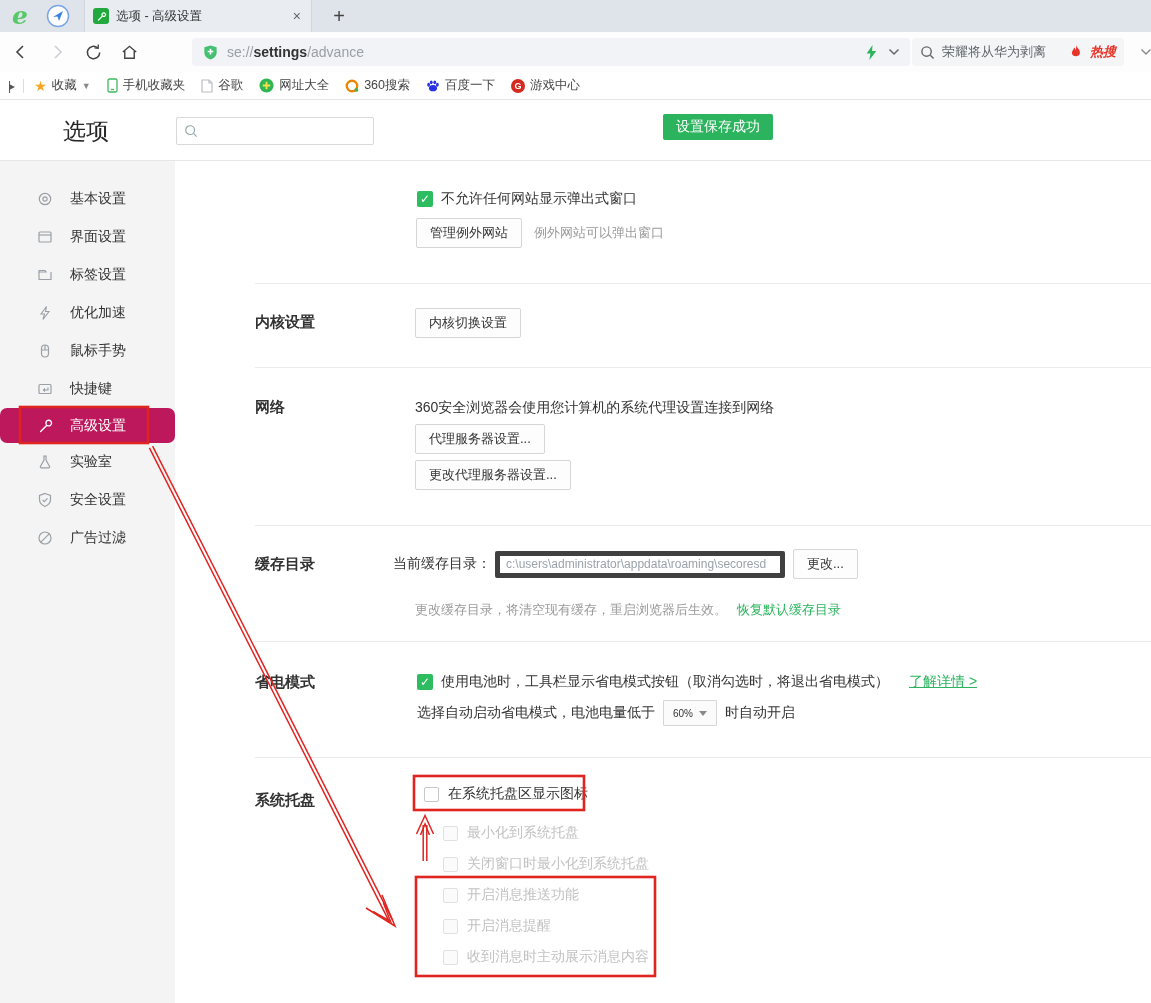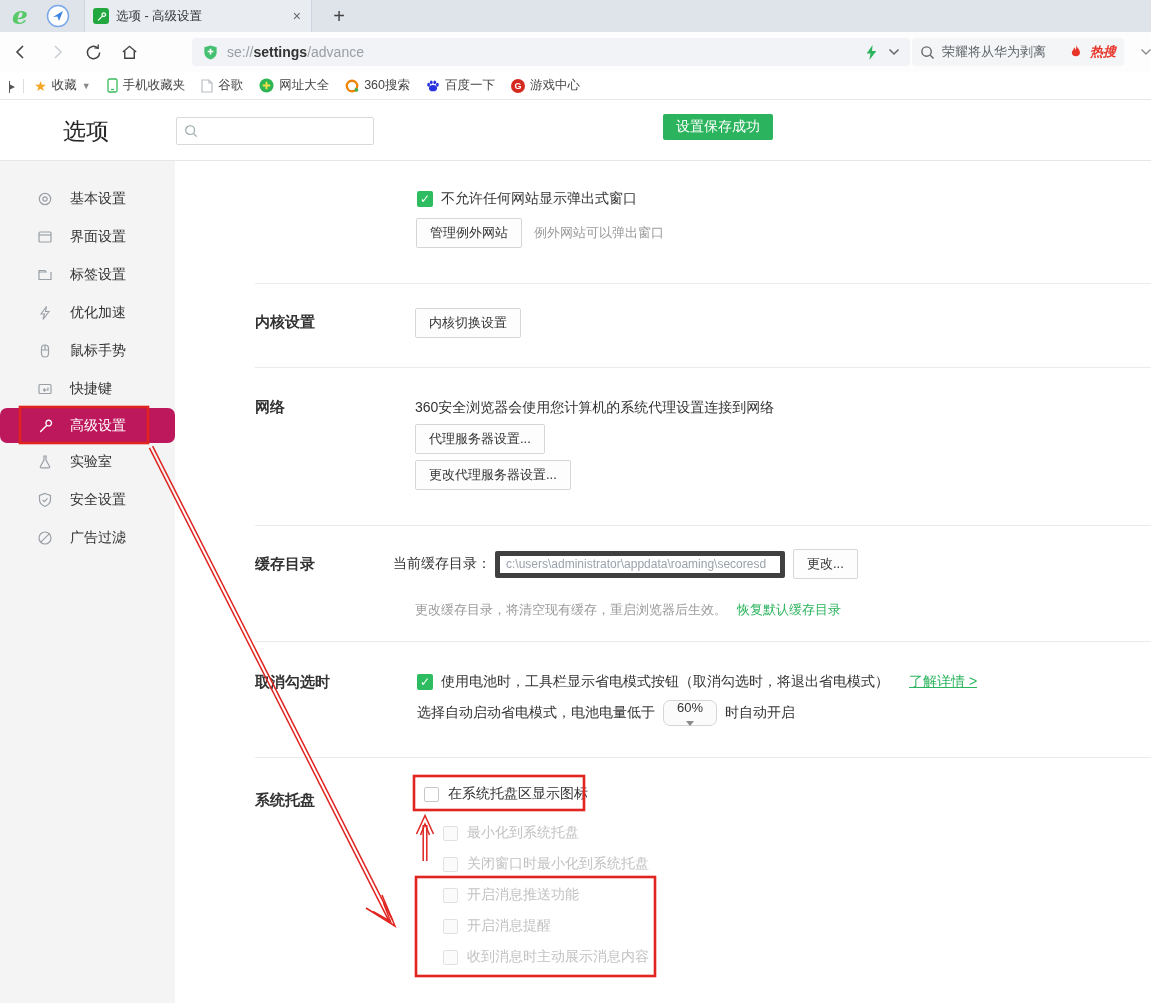--- a/index.html
+++ b/index.html
@@ -83,22 +83,22 @@
   .cb-off { width:15px; height:15px; background:#fff; border:1px solid #c7c7c7;
     border-radius:2px; flex:none; cursor:pointer;}
   .cb-dis { width:15px; height:15px; background:#fbfbfb; border:1px solid #e1e1e1;
     border-radius:2px; flex:none;}
   .dis-lbl { font-size:14px; color:#c2c2c2; }
   .glink { color:#2bb45d; font-size:13px; cursor:pointer; }
   .glink.u { text-decoration:underline; font-size:14px; }
   .cache-input { width:290px; height:27px; border:5px solid #404040; border-radius:2px;
     font-size:12px; color:#9aa2ab; padding:0 6px; background:#fff; }
   .dropdown { width:54px; height:26px; border:1px solid #d6d6d6; background:#fbfbfb;
-    border-radius:7px; display:inline-flex; align-items:center; justify-content:center;
-    gap:6px; font-size:13px; color:#333; margin:0 8px; cursor:pointer;flex-direction:column;}
+    border-radius:1px; display:inline-flex; align-items:center; justify-content:center;
+    gap:6px; font-size:10px; color:#333; margin:0 8px; cursor:pointer;}
   .dd-arrow { width:0; height:0; border-left:4px solid transparent;
     border-right:4px solid transparent; border-top:5px solid #8a8a8a; }
 
   
   .anno { position:absolute; left:0; top:0; width:1151px; height:1003px;
     pointer-events:none; z-index:50; }
 </style>
 </head>
 <body>
 
@@ -358,21 +358,21 @@
   <span class="lbl14">当前缓存目录：</span>
   <input class="cache-input" value="c:\users\administrator\appdata\roaming\secoresd" style="">
   <span class="btn" style="margin-left:4px;">更改...</span>
 </div>
 <div class="row" style="left:415px; top:601px; gap:10px;">
   <span class="hint">更改缓存目录，将清空现有缓存，重启浏览器后生效。</span>
   <span class="glink">恢复默认缓存目录</span>
 </div>
 <div class="divider" style="top:641px;"></div>
 
-<div class="sec-label" style="top:673px;">取消勾选时</div>
+<div class="sec-label" style="top:673px;">省电模式</div>
 <div class="row" style="left:417px; top:673px; gap:8px;">
   <span class="cb-on">✓</span>
   <span class="lbl14">使用电池时，工具栏显示省电模式按钮（取消勾选时，将退出省电模式）</span>
   <span class="glink u" style="margin-left:12px;">了解详情 &gt;</span>
 </div>
 <div class="row" style="left:417px; top:700px;">
   <span class="lbl14">选择自动启动省电模式，电池电量低于</span>
   <span class="dropdown">
     <span>60%</span>
     <span class="dd-arrow"></span>

